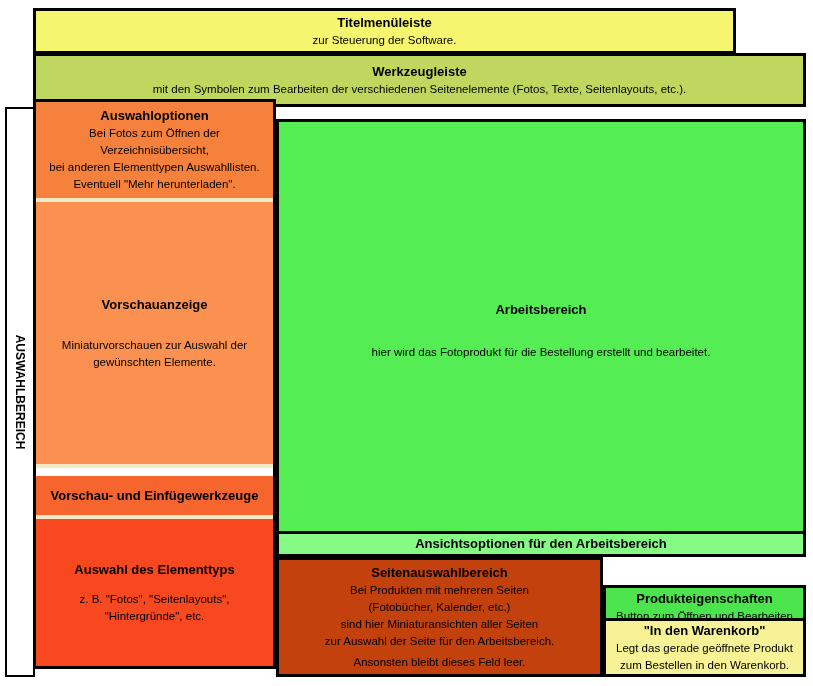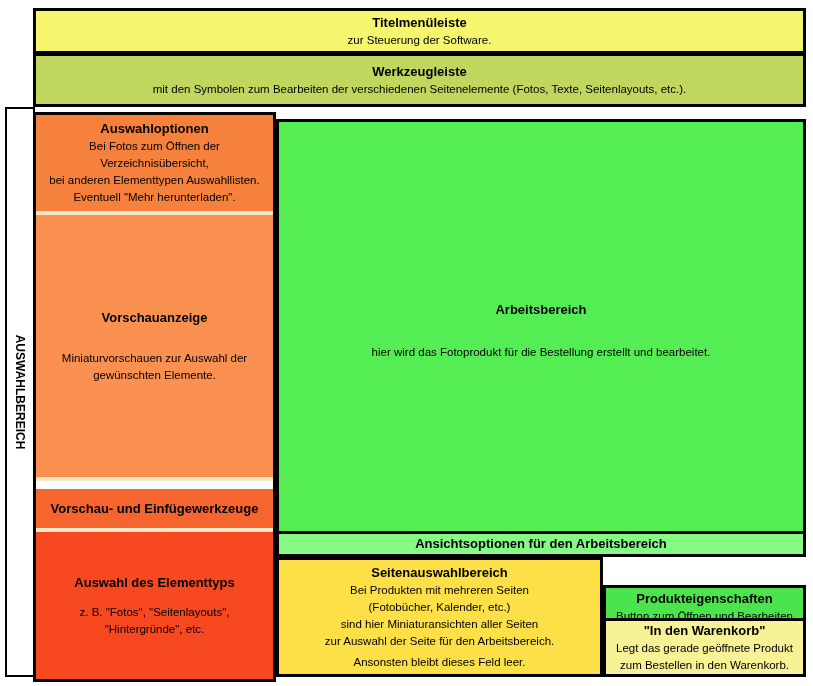--- a/index.html
+++ b/index.html
@@ -4,29 +4,29 @@
 <style>
   html,body{margin:0;padding:0;background:#ffffff;}
   body{font-family:"Liberation Sans","DejaVu Sans",sans-serif;color:#000;}
   .stage{position:relative;width:813px;height:686px;background:#fff;overflow:hidden;}
   .box{position:absolute;border:3px solid #000;box-sizing:border-box;
        display:flex;flex-direction:column;align-items:center;justify-content:center;
        text-align:center;}
   .h{font-weight:bold;font-size:13px;line-height:18px;}
   .b{font-size:11.5px;line-height:17px;white-space:pre-line;}
   
-  .title-bar{left:33px;top:8px;width:773px;height:46px;background:#F5F56E;}
+  .title-bar{left:33px;top:8px;width:703px;height:46px;background:#F5F56E;}
   .toolbar{left:33px;top:53px;width:773px;height:54px;background:#C0D75F;}
   
   .side-label-box{left:5px;top:107px;width:30px;height:570px;border:2px solid #000;
        background:#ffffff;position:absolute;box-sizing:border-box;
        display:flex;align-items:center;justify-content:center;}
   .side-label-text{transform:rotate(90deg);white-space:nowrap;font-weight:bold;font-size:12px;}
   
-  .selection-column{left:33px;top:112px;width:243px;height:570px;padding:0;
+  .selection-column{left:33px;top:99px;width:243px;height:570px;padding:0;
        justify-content:flex-start;align-items:stretch;}
   .sec{display:flex;flex-direction:column;align-items:center;justify-content:center;
        text-align:center;padding:2px 1px;}
   .sec-options{height:92px;background:#F6813C;}
   .sec-preview{flex:1;background:#FA9150;gap:23px;}
   .sec-tools{height:35px;background:#F7652F;margin-top:8px;}
   .sec-elementtype{height:143px;background:#F8481F;gap:12px;}
   .divider{height:4px;background:#F3E8C8;}
   
   .work-area{left:276px;top:119px;width:530px;height:424px;background:#54EE54;gap:25px;}
@@ -83,21 +83,21 @@
 
   <div class="box work-area" style="background-color: rgb(84, 238, 84);">
     <div class="h">Arbeitsbereich</div>
     <div class="b">hier wird das Fotoprodukt für die Bestellung erstellt und bearbeitet.</div>
   </div>
 
   <div class="box view-options" style="background-color: rgb(133, 250, 133);">
     <div class="h">Ansichtsoptionen für den Arbeitsbereich</div>
   </div>
 
-  <div class="box page-selection" style="background-color: #fde047;">
+  <div class="box page-selection" style="background-color: #c2410c;">
     <div class="h">Seitenauswahlbereich</div>
     <div class="b">Bei Produkten mit mehreren Seiten
 (Fotobücher, Kalender, etc.)
 sind hier Miniaturansichten aller Seiten
 zur Auswahl der Seite für den Arbeitsbereich.</div>
     <div class="b note">Ansonsten bleibt dieses Feld leer.</div>
   </div>
 
   <div class="box product-properties" style="background-color: rgb(76, 228, 76); margin-top: 28px;">
     <div class="h">Produkteigenschaften</div>

